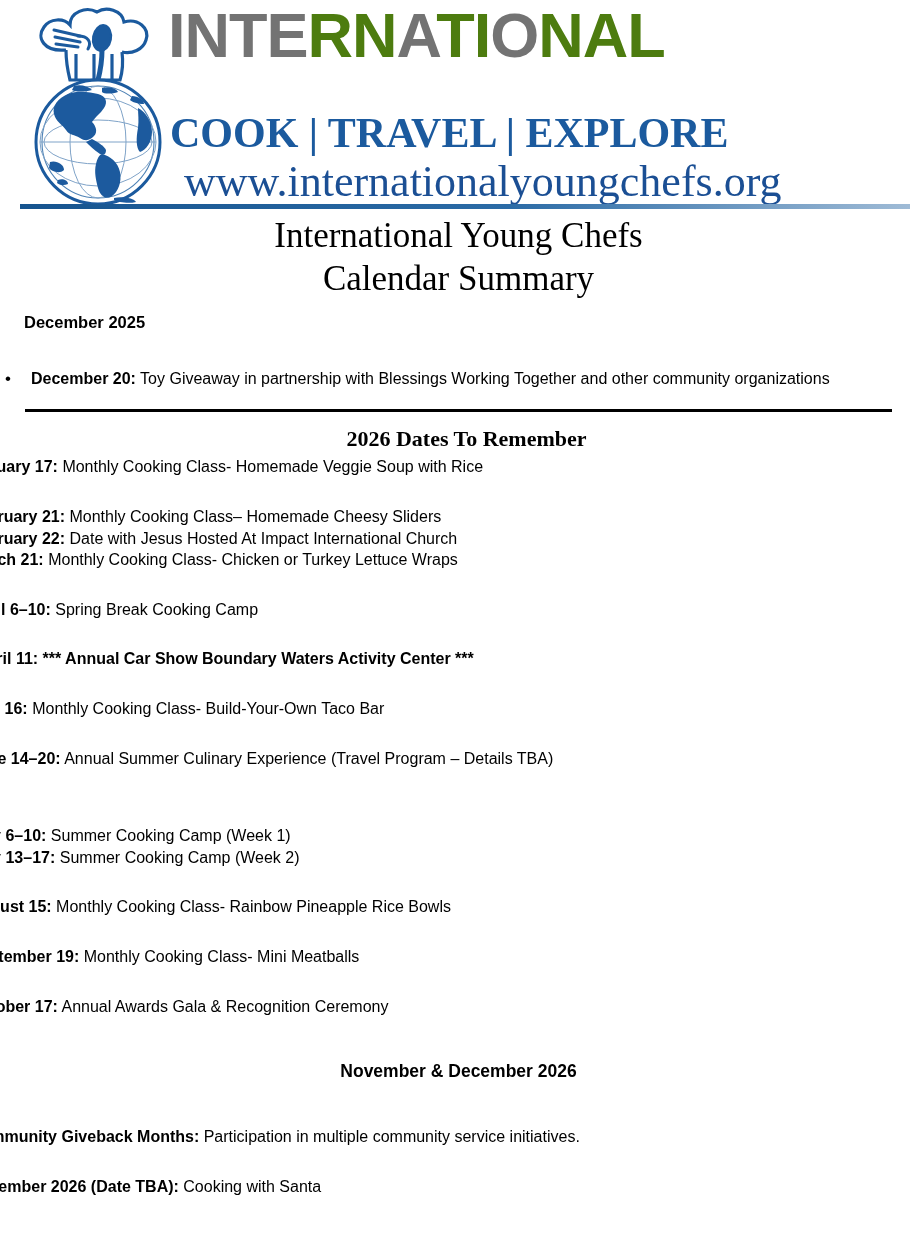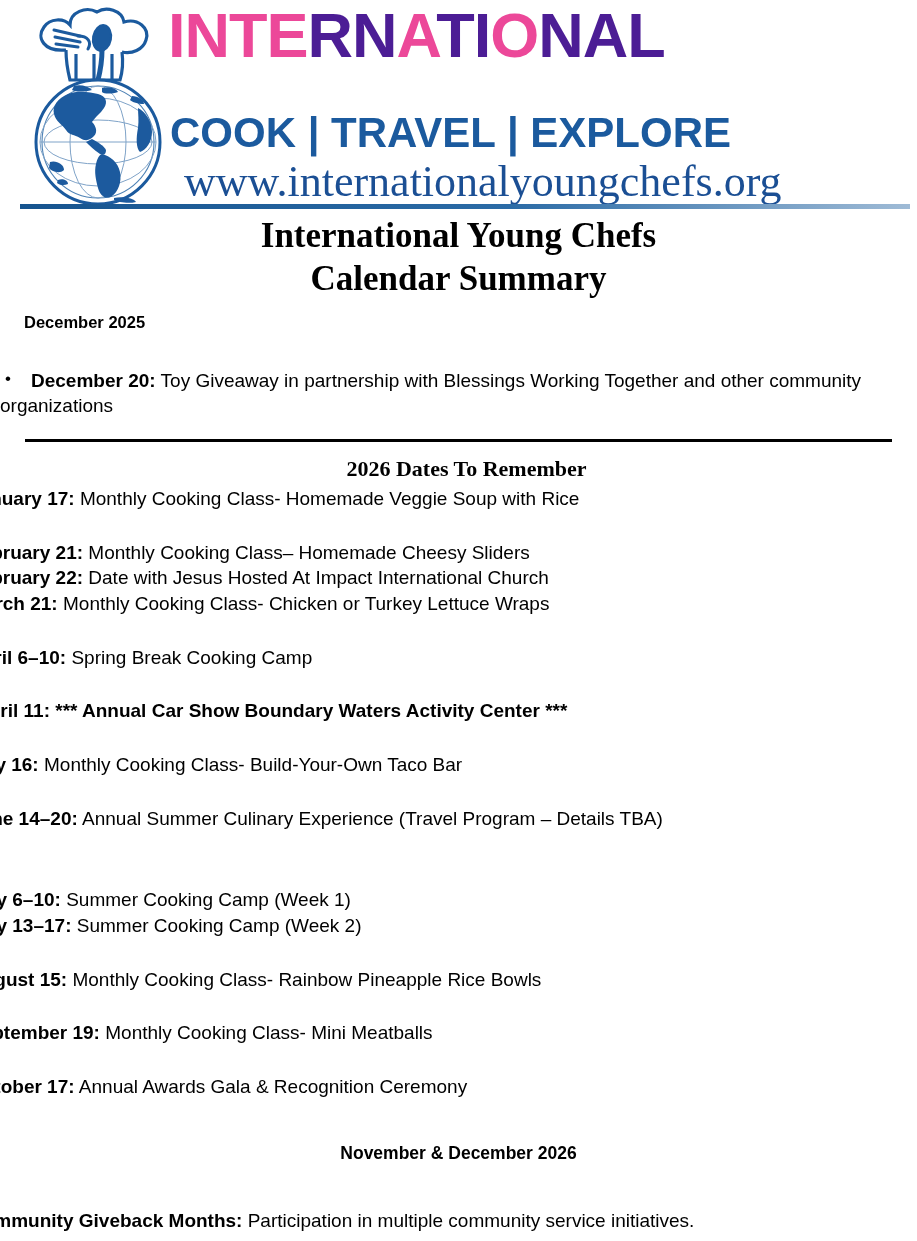--- a/index.html
+++ b/index.html
@@ -40,40 +40,40 @@
     position: absolute;
     left: 8px;
     top: 4px;
     font-family: "Liberation Sans", sans-serif;
     font-weight: bold;
     font-size: 63px;
     letter-spacing: -1px;
     line-height: 1;
     white-space: nowrap;
   }
-  .brand-international .lt { color: #ec4899; }
-  .brand-international .dk { color: #4c1d95; text-align: center; }
+  .brand-international .lt { color: #737373; }
+  .brand-international .dk { color: #4d7c0f; text-align: center; }
 
   .brand-young-chefs {
     position: absolute;
     left: 14px;
     top: 75px;
     font-family: "Liberation Sans", sans-serif;
     font-weight: normal;
     font-size: 37px;
     letter-spacing: 15px;
     color: #6E8FB4;
     line-height: 1;
     white-space: nowrap;
   }
   .brand-tagline {
     position: absolute;
     left: 10px;
     top: 112px;
-    font-family: Liberation Sans, sans-serif;
+    font-family: Liberation Serif, serif;
     font-weight: bold;
     font-size: 42px;
     color: #1B5A9E;
     line-height: 1;
     white-space: nowrap;
   }
   .brand-url {
     position: absolute;
     left: 24px;
     top: 160px;
@@ -93,21 +93,21 @@
     height: 5px;
     background: linear-gradient(to right, #16548F 0%, #2B6BA6 55%, #9FBBD6 100%);
   }
 
   
   .doc-title {
     margin: 0;
     padding-top: 10px;
     text-align: center;
     font-family: "Liberation Serif", serif;
-    font-weight: bold;
+    font-weight: normal;
     font-size: 35px;
     line-height: 1.22;
     color: #000;
   }
   .doc-title span { display: block; }
 
   
   .content {
     position: relative;
     padding: 0;
@@ -119,21 +119,21 @@
     line-height: 1.3;
   }
 
   ul.bullets {
     list-style: none;
     margin: 0;
     padding: 0;
   }
   ul.bullets li {
     position: relative;
-    font-size: 19px;
+    font-size: 16px;
     line-height: 1.35;
     margin: 0;
   }
   ul.bullets li::before {
     content: "\2022";
     position: absolute;
     font-size: 17px;
     line-height: 1.35;
   }
 

